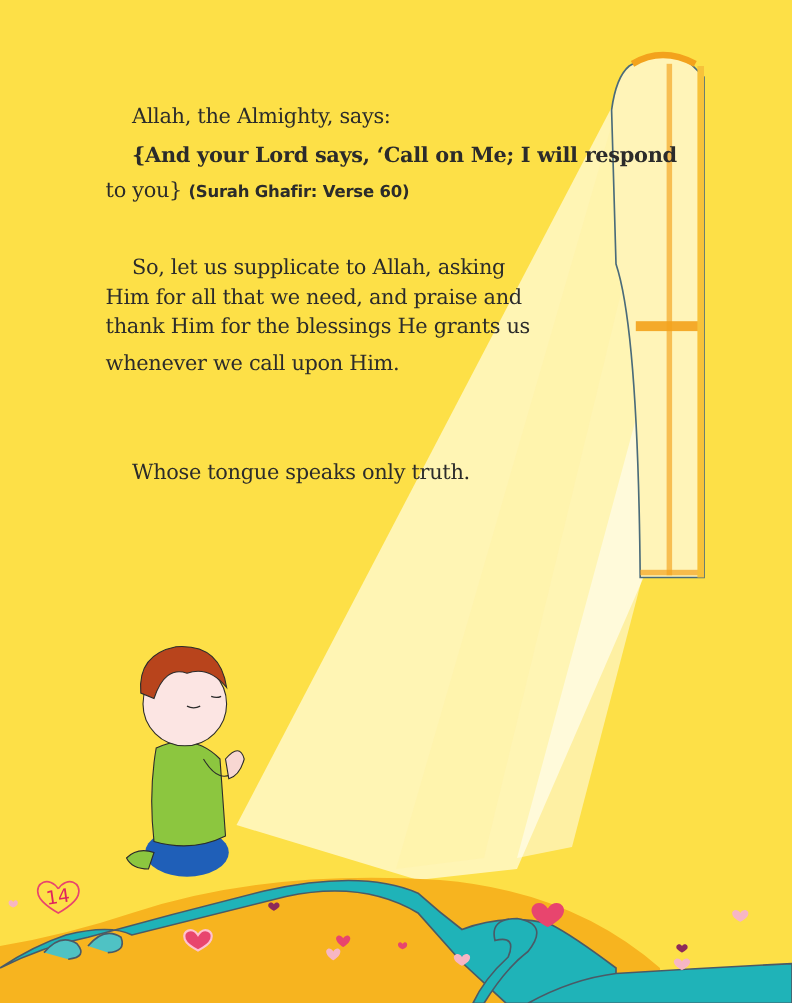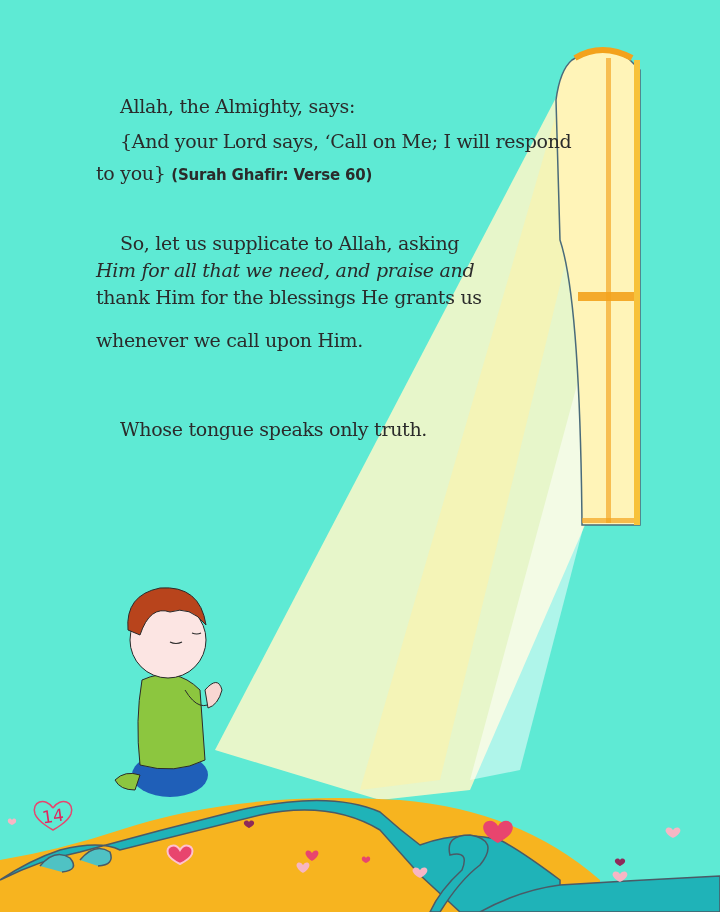--- a/index.html
+++ b/index.html
@@ -1,17 +1,17 @@
 <!DOCTYPE html>
 <html><head>
   <meta charset="utf-8">
   <style>
     html, body { margin: 0; padding: 0; }
     body { width: 720px; height: 912px; background: #ffffff; position: relative; overflow: hidden; }
-    .page { position: absolute; left: 0; top: 0; width: 720px; height: 912px; background: #5eead4; }
+    .page { position: absolute; left: 0; top: 0; width: 720px; height: 912px; background: #fde047; }
     .art { position: absolute; left: 0; top: 0; width: 720px; height: 912px; }
     .text { position: absolute; font-family: "DejaVu Serif", serif; color: #2b2b2b; font-size: 19px; letter-spacing: -0.3px; white-space: nowrap; }
     .ref { font-family: "DejaVu Sans", sans-serif; font-weight: bold; font-size: 15px; letter-spacing: -0.2px; text-align: right; }
     .pagenum { position: absolute; left: 42px; top: 806px; font-family: "DejaVu Sans", sans-serif; color: #e0245e; font-size: 17px; transform: rotate(-8deg); }
   </style>
 </head>
 <body>
 
 <div class="page">
 
@@ -63,27 +63,27 @@
       <path d="M185 690 Q200 715 215 700" fill="none" stroke="#2b2b2b" stroke-width="1"></path>
       <path d="M205 690 Q218 675 222 690 Q218 705 208 708 Z" fill="#f8d7d2" stroke="#2b2b2b" stroke-width="1"></path>
       <ellipse cx="168" cy="640" rx="38" ry="38" fill="#fce5e3" stroke="#2b2b2b" stroke-width="1"></ellipse>
       <path d="M128 630 Q125 595 160 588 Q200 585 206 625 Q190 605 170 612 Q150 605 140 635 Z" fill="#b8441c" stroke="#2b2b2b" stroke-width="1"></path>
       <path d="M170 642 q6 3 12 0" fill="none" stroke="#2b2b2b" stroke-width="1.2"></path>
       <path d="M192 633 q5 2 9 0" fill="none" stroke="#2b2b2b" stroke-width="1.2"></path>
     </g>
   </svg>
 
   <div class="text" style="left:120px; top:95px;">Allah, the Almighty, says:</div>
-  <div class="text" style="left:120px; top:130px;">{And your Lord says, ‘Call on Me; I will respond</div>
+  <div class="text" style="left:120px; top:130px;font-weight:bold;">{And your Lord says, ‘Call on Me; I will respond</div>
   <div class="text" style="left:96px; top:162px;">
     <span>to you}</span>
     <span class="ref">(Surah Ghafir: Verse 60)</span>
   </div>
 
   <div class="text" style="left:120px; top:232px;">So, let us supplicate to Allah, asking</div>
-  <div class="text" style="left:96px; top:259px;font-style:italic;">Him for all that we need, and praise and</div>
+  <div class="text" style="left:96px; top:259px;">Him for all that we need, and praise and</div>
   <div class="text" style="left:96px; top:286px;">thank Him for the blessings He grants us</div>
-  <div class="text" style="left:96px; top:329px;text-align:center;">whenever we call upon Him.</div>
+  <div class="text" style="left:96px; top:319px;text-align:center;">whenever we call upon Him.</div>
 
   <div class="text" style="left:120px; top:418px;">Whose tongue speaks only truth.</div>
 
   <div class="pagenum">14</div>
 </div>
 
 </body></html>

